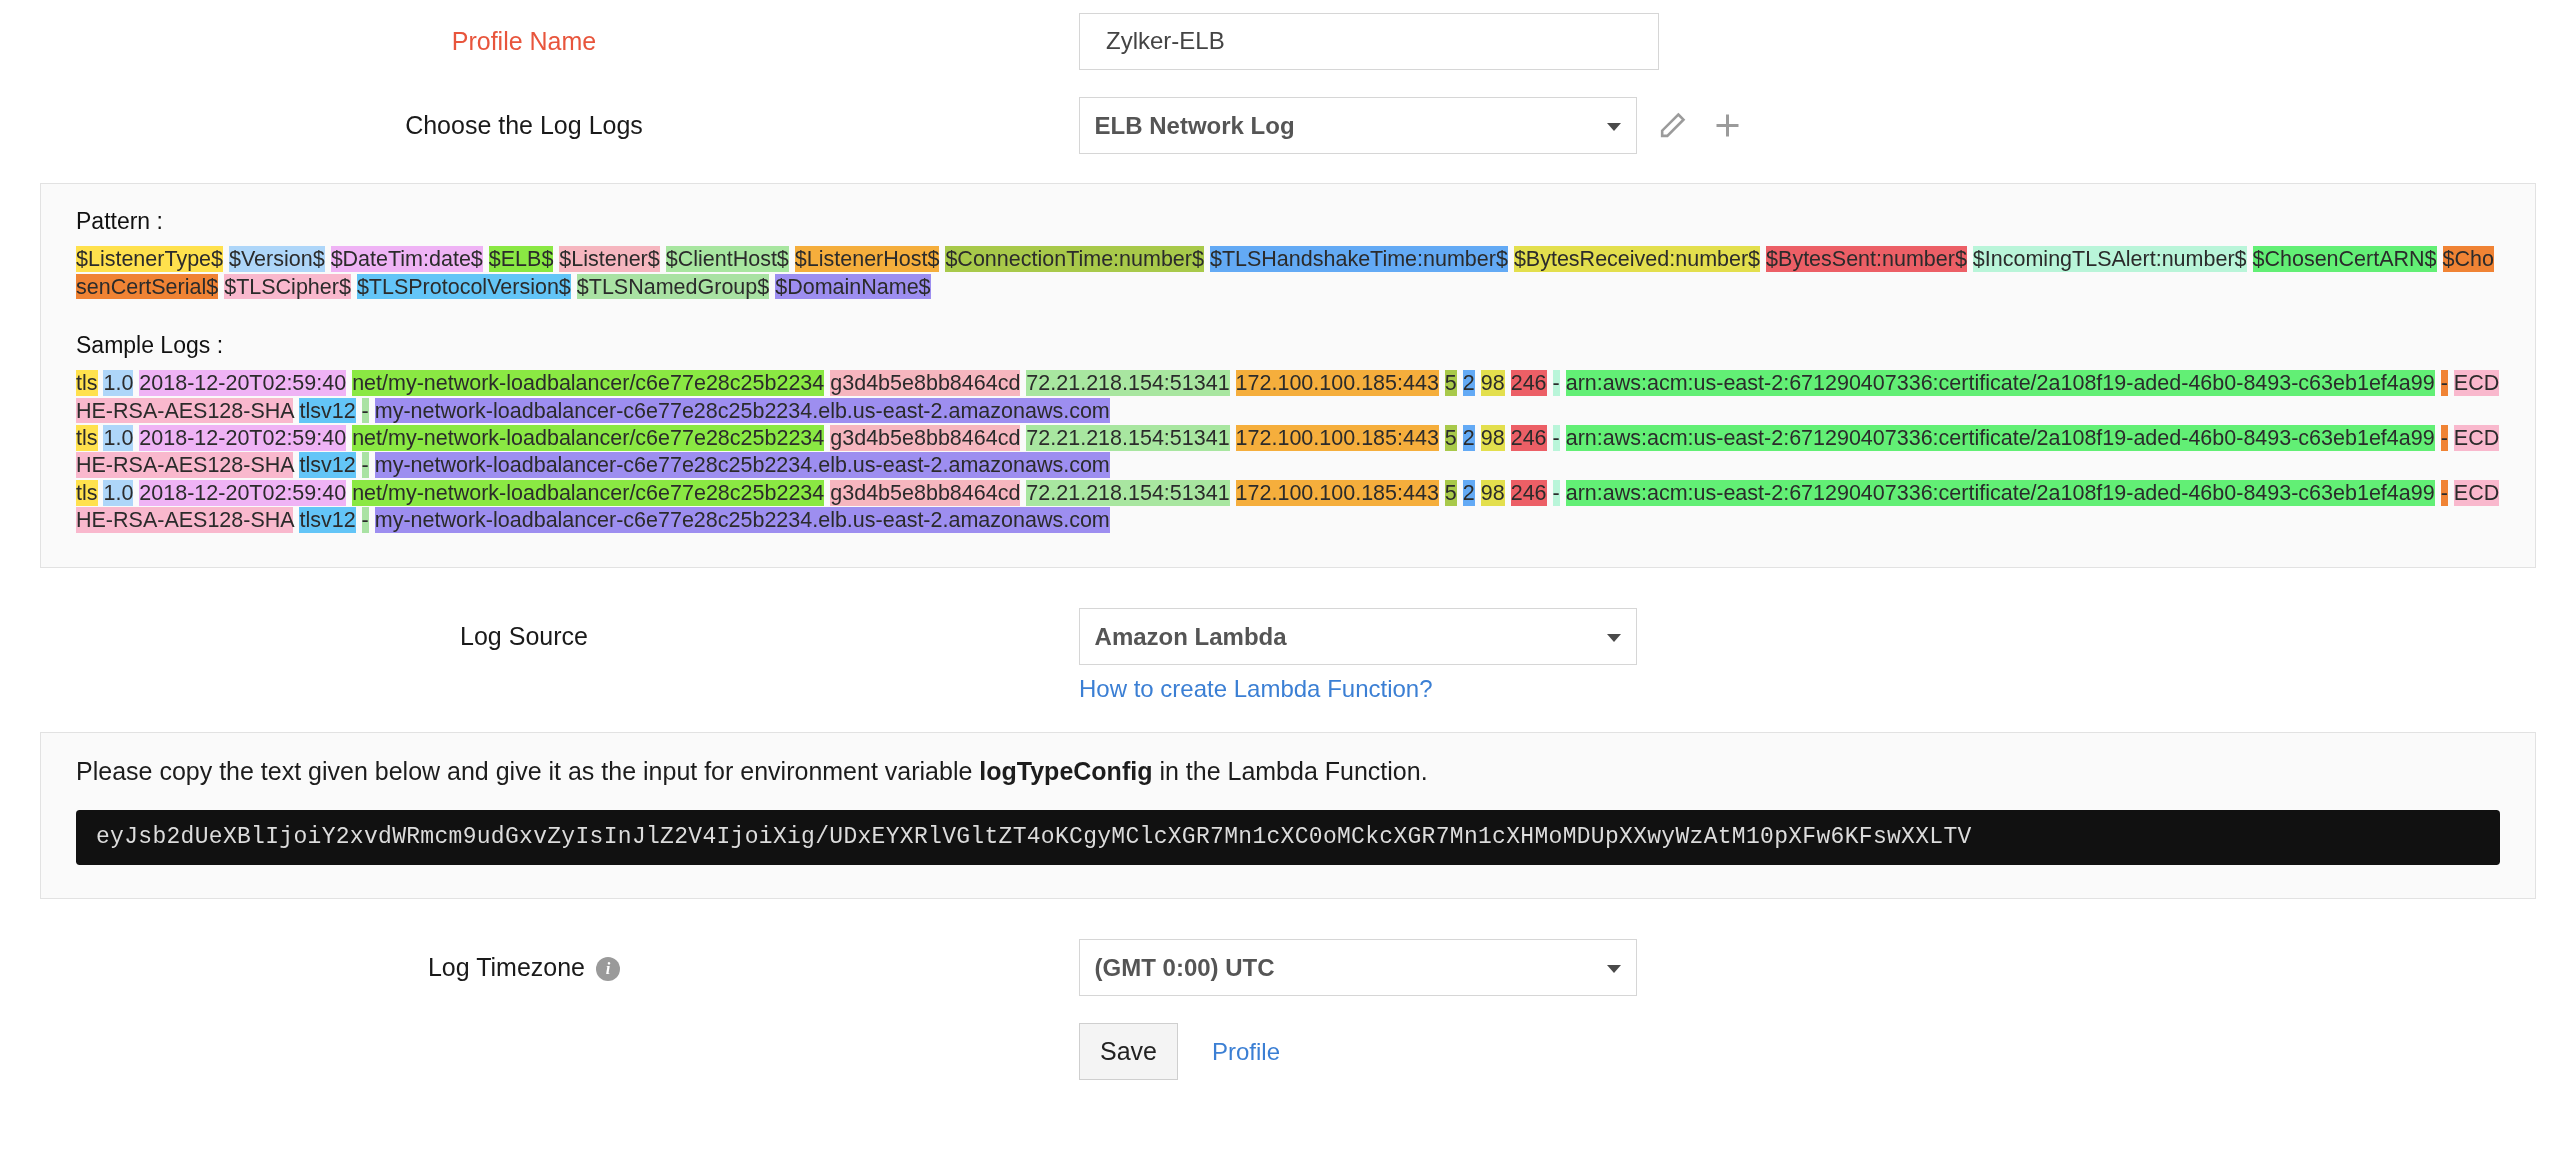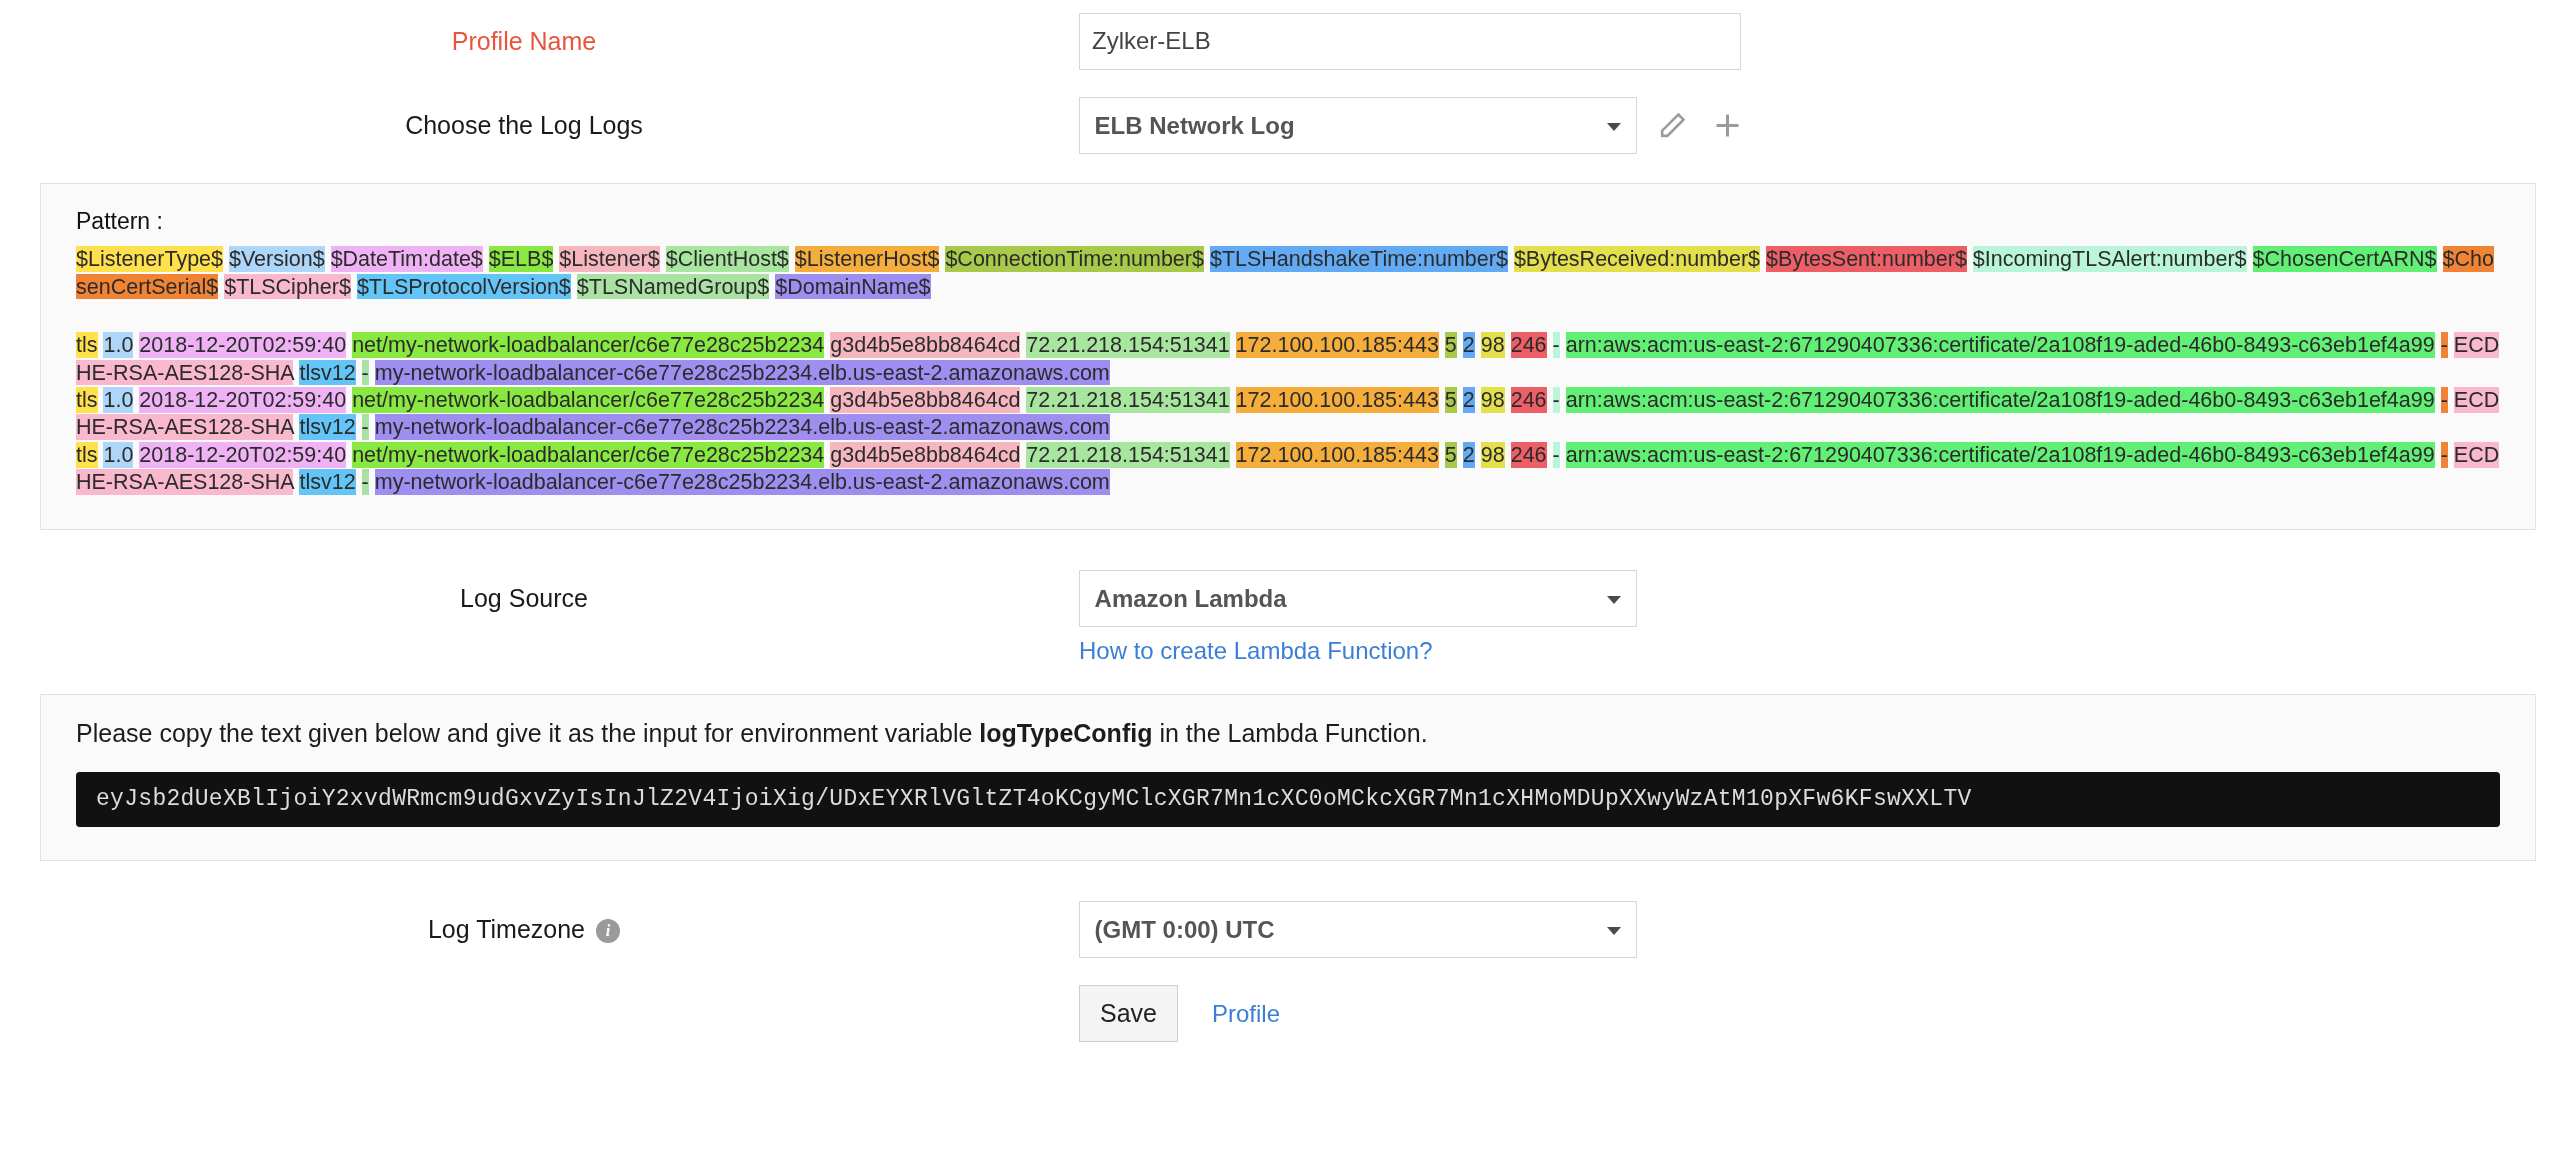--- a/index.html
+++ b/index.html
@@ -22,27 +22,27 @@
     text-align: center;
     padding-right: 31px;
     font-size: 25px;
     color: #1a1a1a;
     white-space: nowrap;
   }
   .label-col.required { color: #e8553c; }
   .field-col { display: flex; align-items: center; }
 
   .textbox {
-    width: 662px;
+    width: 580px;
     height: 57px;
     border: 0.9px solid #d6d6d6;
     background: #fff;
     font-size: 24px;
     color: #444;
-    padding: 0 12px;
+    padding: 0 26px;
     line-height: 55px;
     font-family: "Liberation Sans", sans-serif;
     outline: none;
   }
   .selectbox {
     position: relative;
     width: 558px;
     height: 57px;
     border: 0.9px solid #d6d6d6;
     background: #fff;
@@ -187,20 +187,21 @@
         <line x1="4" y1="12" x2="20" y2="12"></line>
       </svg>
     </span>
   </div>
 </div>
 
 <div class="panel">
   <div class="panel-heading">Pattern :</div>
   <div class="tokens"><span style="background: rgb(255, 225, 77);">$ListenerType$</span> <span style="background: rgb(174, 214, 249);">$Version$</span> <span style="background: rgb(239, 179, 245);">$DateTim:date$</span> <span style="background: rgb(138, 232, 67);">$ELB$</span> <span style="background: rgb(246, 182, 191);">$Listener$</span> <span style="background: rgb(168, 230, 160);">$ClientHost$</span> <span style="background: rgb(245, 174, 60);">$ListenerHost$</span> <span style="background: rgb(168, 201, 74);">$ConnectionTime:number$</span> <span style="background: rgb(99, 170, 245);">$TLSHandshakeTime:number$</span> <span style="background: rgb(227, 223, 77);">$BytesReceived:number$</span> <span style="background: rgb(236, 95, 102);">$BytesSent:number$</span> <span style="background: rgb(185, 245, 217);">$IncomingTLSAlert:number$</span> <span style="background: rgb(98, 239, 117);">$ChosenCertARN$</span> <span style="background: rgb(240, 131, 52);">$ChosenCertSerial$</span> <span style="background: rgb(249, 184, 205);">$TLSCipher$</span> <span style="background: rgb(99, 197, 247);">$TLSProtocolVersion$</span> <span style="background: rgb(169, 226, 163);">$TLSNamedGroup$</span> <span style="background: rgb(157, 142, 240);">$DomainName$</span></div>
   <div class="block-gap"></div>
+  <div class="panel-heading">Sample Logs :</div>
   <div>
       <div class="logline"><span style="background: rgb(255, 225, 77);">tls</span><span> </span><span style="background: rgb(174, 214, 249);">1.0</span><span> </span><span style="background: rgb(239, 179, 245);">2018-12-20T02:59:40</span><span> </span><span style="background: rgb(138, 232, 67);">net/my-network-loadbalancer/c6e77e28c25b2234</span><span> </span><span style="background: rgb(246, 182, 191);">g3d4b5e8bb8464cd</span><span> </span><span style="background: rgb(168, 230, 160);">72.21.218.154:51341</span><span> </span><span style="background: rgb(245, 174, 60);">172.100.100.185:443</span><span> </span><span style="background: rgb(168, 201, 74);">5</span><span> </span><span style="background: rgb(99, 170, 245);">2</span><span> </span><span style="background: rgb(227, 223, 77);">98</span><span> </span><span style="background: rgb(236, 95, 102);">246</span><span> </span><span style="background: rgb(185, 245, 217);">-</span><span> </span><span style="background: rgb(98, 239, 117);">arn:aws:acm:us-east-2:671290407336:certificate/2a108f19-aded-46b0-8493-c63eb1ef4a99</span><span> </span><span style="background: rgb(240, 131, 52);">-</span><span> </span><span style="background: rgb(249, 184, 205);">ECDHE-RSA-AES128-SHA</span><span> </span><span style="background: rgb(99, 197, 247);">tlsv12</span><span> </span><span style="background: rgb(169, 226, 163);">-</span><span> </span><span style="background: rgb(157, 142, 240);">my-network-loadbalancer-c6e77e28c25b2234.elb.us-east-2.amazonaws.com</span></div>
       <div class="logline"><span style="background: rgb(255, 225, 77);">tls</span><span> </span><span style="background: rgb(174, 214, 249);">1.0</span><span> </span><span style="background: rgb(239, 179, 245);">2018-12-20T02:59:40</span><span> </span><span style="background: rgb(138, 232, 67);">net/my-network-loadbalancer/c6e77e28c25b2234</span><span> </span><span style="background: rgb(246, 182, 191);">g3d4b5e8bb8464cd</span><span> </span><span style="background: rgb(168, 230, 160);">72.21.218.154:51341</span><span> </span><span style="background: rgb(245, 174, 60);">172.100.100.185:443</span><span> </span><span style="background: rgb(168, 201, 74);">5</span><span> </span><span style="background: rgb(99, 170, 245);">2</span><span> </span><span style="background: rgb(227, 223, 77);">98</span><span> </span><span style="background: rgb(236, 95, 102);">246</span><span> </span><span style="background: rgb(185, 245, 217);">-</span><span> </span><span style="background: rgb(98, 239, 117);">arn:aws:acm:us-east-2:671290407336:certificate/2a108f19-aded-46b0-8493-c63eb1ef4a99</span><span> </span><span style="background: rgb(240, 131, 52);">-</span><span> </span><span style="background: rgb(249, 184, 205);">ECDHE-RSA-AES128-SHA</span><span> </span><span style="background: rgb(99, 197, 247);">tlsv12</span><span> </span><span style="background: rgb(169, 226, 163);">-</span><span> </span><span style="background: rgb(157, 142, 240);">my-network-loadbalancer-c6e77e28c25b2234.elb.us-east-2.amazonaws.com</span></div>
       <div class="logline"><span style="background: rgb(255, 225, 77);">tls</span><span> </span><span style="background: rgb(174, 214, 249);">1.0</span><span> </span><span style="background: rgb(239, 179, 245);">2018-12-20T02:59:40</span><span> </span><span style="background: rgb(138, 232, 67);">net/my-network-loadbalancer/c6e77e28c25b2234</span><span> </span><span style="background: rgb(246, 182, 191);">g3d4b5e8bb8464cd</span><span> </span><span style="background: rgb(168, 230, 160);">72.21.218.154:51341</span><span> </span><span style="background: rgb(245, 174, 60);">172.100.100.185:443</span><span> </span><span style="background: rgb(168, 201, 74);">5</span><span> </span><span style="background: rgb(99, 170, 245);">2</span><span> </span><span style="background: rgb(227, 223, 77);">98</span><span> </span><span style="background: rgb(236, 95, 102);">246</span><span> </span><span style="background: rgb(185, 245, 217);">-</span><span> </span><span style="background: rgb(98, 239, 117);">arn:aws:acm:us-east-2:671290407336:certificate/2a108f19-aded-46b0-8493-c63eb1ef4a99</span><span> </span><span style="background: rgb(240, 131, 52);">-</span><span> </span><span style="background: rgb(249, 184, 205);">ECDHE-RSA-AES128-SHA</span><span> </span><span style="background: rgb(99, 197, 247);">tlsv12</span><span> </span><span style="background: rgb(169, 226, 163);">-</span><span> </span><span style="background: rgb(157, 142, 240);">my-network-loadbalancer-c6e77e28c25b2234.elb.us-east-2.amazonaws.com</span></div>
     </div>
 </div>
 
 <div class="row mt-lg">
   <div class="label-col">Log Source</div>
   <div class="field-col">

